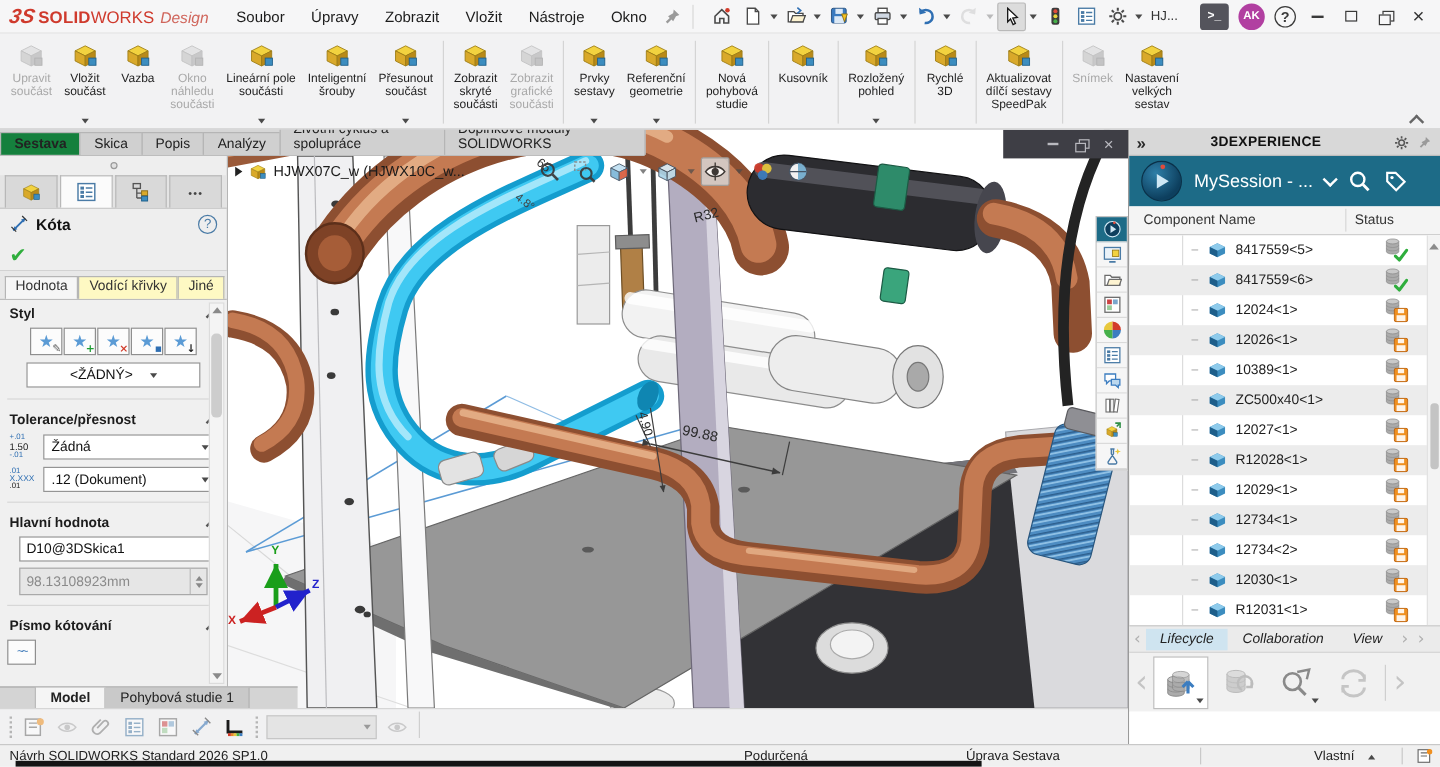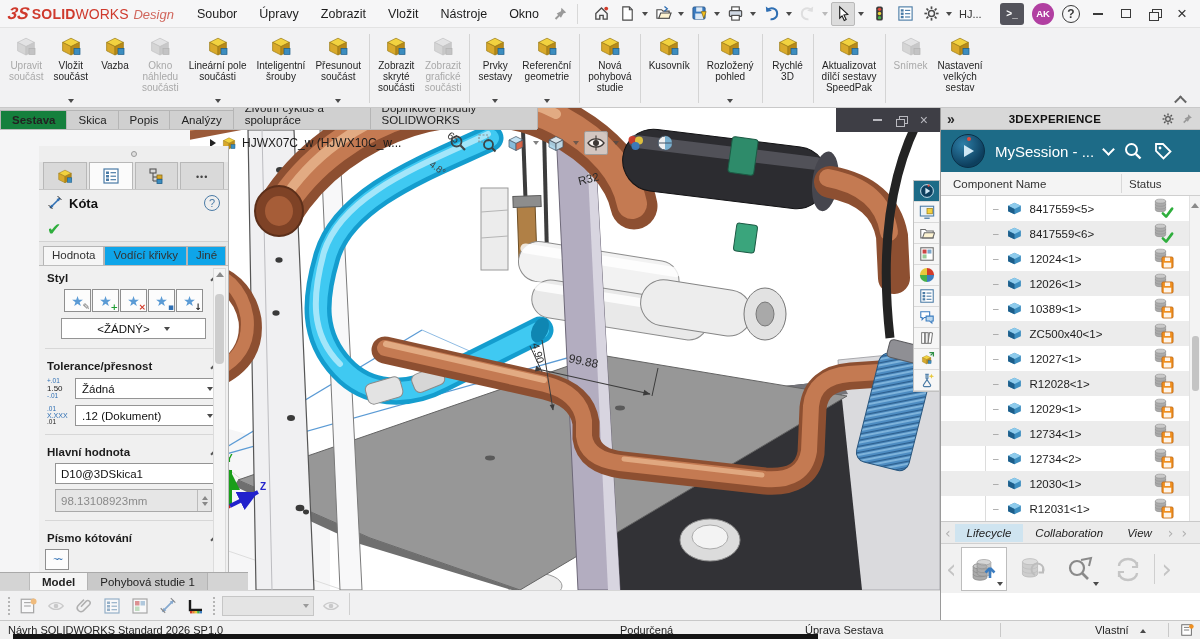--- a/index.html
+++ b/index.html
@@ -52,38 +52,38 @@
   .rib-sep{width:1px;background:#d4d4d4;margin:4px 3px;}
   #ribbon-collapse{position:absolute;right:10px;bottom:4px;width:14px;height:10px;}
   #ribbon-collapse::after{content:"";display:block;width:7px;height:7px;border-left:2px solid #666;border-top:2px solid #666;transform:rotate(45deg) translate(3px,3px);}
 
   
   #cmdtabs{top:108px;left:0;width:537px;height:22px;background:#d6d6d6;display:flex;align-items:flex-end;z-index:30;border-bottom:1px solid #bdbdbd;}
   .ctab{padding:3px 11px 3px 11px;font-size:11.5px;color:#222;background:#d0d0d0;border:1px solid #b5b5b5;border-bottom:none;margin-right:-1px;}
   .ctab.active{background:#15803d;font-weight:bold;}
 
   
-  #pm{top:146px;left:0;width:190px;height:460px;background:#eeeeee;border-right:1px solid #b5b5b5;z-index:20;margin-left:39px;}
+  #pm{top:130px;left:0;width:190px;height:460px;background:#eeeeee;border-right:1px solid #b5b5b5;z-index:20;}
   .pm-splitrow{height:16px;display:flex;align-items:center;justify-content:center;}
   .pm-splitrow .dot{width:6px;height:6px;border:1px solid #9a9a9a;border-radius:50%;background:#e0e0e0;}
   .pm-tabs{display:flex;height:28px;padding:0 4px;gap:2px;background:#e4e4e4;border-bottom:1px solid #c6c6c6;}
   .pm-tab{flex:1;display:flex;align-items:center;justify-content:center;background:#d9d9d9;border:1px solid #b8b8b8;border-bottom:none;}
   .pm-tab.active{background:#fbfbfb;}
   .pm-tab svg{width:18px;height:18px;}
   .pm-tab .dots::after{content:"\2022\2022\2022";font-size:9px;letter-spacing:1px;color:#444;}
   .pm-title{display:flex;align-items:center;height:26px;padding:0 8px;gap:6px;}
   .pm-title svg{width:16px;height:16px;}
   .pm-title .t{font-weight:bold;font-size:13px;color:#111;}
   .pm-help{margin-left:auto;width:16px;height:16px;border:1.4px solid #4a7ba6;border-radius:50%;color:#4a7ba6;font-size:11px;display:flex;align-items:center;justify-content:center;}
   .pm-help::after{content:"?";}
   .pm-okrow{height:26px;display:flex;align-items:center;padding:0 8px;border-bottom:1px solid #d2d2d2;}
   .okmark{color:#2fae3d;font-size:17px;font-family:"DejaVu Sans",sans-serif;}
   .okmark::after{content:"\2714";}
   .pm-subtabs{display:flex;height:24px;padding:4px 4px 0 4px;background:#e8e8e8;border-bottom:1px solid #bdbdbd;}
-  .pm-subtab{padding:2px 8px;font-size:11.5px;background:#0ea5e9;border:1px solid #b5b5b5;border-bottom:none;color:#333;white-space:nowrap;}
+  .pm-subtab{padding:2px 8px;font-size:11.5px;background:#fef9c3;border:1px solid #b5b5b5;border-bottom:none;color:#333;white-space:nowrap;}
   .pm-subtab.active{background:#f6f6f6;}
   .pm-body{position:relative;height:346px;background:#f0f0f0;}
   .pm-sec{display:flex;align-items:center;font-weight:bold;font-size:11.5px;color:#1c1c1c;padding:6px 8px 3px 8px;}
   .pm-sec .caret{margin-left:auto;width:8px;height:8px;border-left:2px solid #555;border-top:2px solid #555;transform:rotate(45deg);margin-top:3px;}
   .pm-div{height:1px;background:#d7d7d7;margin:5px 6px;}
   .star-row{display:flex;gap:1px;justify-content:center;padding:2px 0;}
   .star-btn{position:relative;width:27px;height:23px;background:#fcfcfc;border:1px solid #8f8f8f;display:flex;align-items:center;justify-content:center;}
   .star-btn .st{color:#5b9bd5;font-size:14px;font-family:"DejaVu Sans",sans-serif;}
   .star-btn .badge{position:absolute;right:0px;bottom:-1px;font-size:9px;font-weight:bold;font-family:"DejaVu Sans",sans-serif;}
   .pm-row{display:flex;align-items:center;gap:4px;padding:3px 8px;}
@@ -111,21 +111,21 @@
   
   #viewport{top:108px;left:190px;width:750px;height:482px;background:#fff;overflow:hidden;z-index:10;}
   #vp-svg{position:absolute;top:0;left:0;}
   #vp-winctl{position:absolute;right:0;top:0;width:104px;height:24px;background:#3e3e45;display:flex;align-items:center;justify-content:flex-end;gap:14px;padding-right:12px;}
   #vp-winctl .w{color:#b9b9bf;display:flex;align-items:center;justify-content:center;}
   #vp-winctl .bar{width:9px;height:2px;background:#b9b9bf;}
   #vp-winctl .rsq{position:relative;width:10px;height:9px;}
   #vp-winctl .rsq::before{content:"";position:absolute;left:3px;top:0;width:7px;height:6px;border:1.3px solid #b9b9bf;}
   #vp-winctl .rsq::after{content:"";position:absolute;left:0;top:3px;width:7px;height:6px;border:1.3px solid #b9b9bf;background:#3e3e45;}
   #vp-winctl .x::after{content:"\00D7";font-size:14px;}
-  #doc-tab{position:absolute;left:20px;top:24px;display:flex;align-items:center;gap:5px;height:22px;}
+  #doc-tab{position:absolute;left:6px;top:24px;display:flex;align-items:center;gap:5px;height:22px;}
   #doc-tab .fly{width:0;height:0;border-top:4px solid transparent;border-bottom:4px solid transparent;border-left:6px solid #222;}
   #doc-tab svg{width:16px;height:16px;}
   #doc-tab .t{font-size:12px;color:#1b1b1b;white-space:nowrap;}
   #hud{position:absolute;left:256px;top:23px;display:flex;align-items:center;gap:5px;opacity:.92;}
   .hud-ic{width:24px;height:24px;display:flex;align-items:center;justify-content:center;}
   .hud-ic svg{width:20px;height:20px;}
   .hud-ic.pressed{background:rgba(214,214,214,.9);border:1px solid #9f9f9f;border-radius:2px;}
   .hud .ca{opacity:.75;}
   #task-strip{position:absolute;right:0;top:72px;width:27px;background:#efeff0;border:1px solid #c2c2c2;display:flex;flex-direction:column;}
   .ts-ic{width:25px;height:21px;display:flex;align-items:center;justify-content:center;border-bottom:1px solid #dadada;background:#f6f6f6;}

